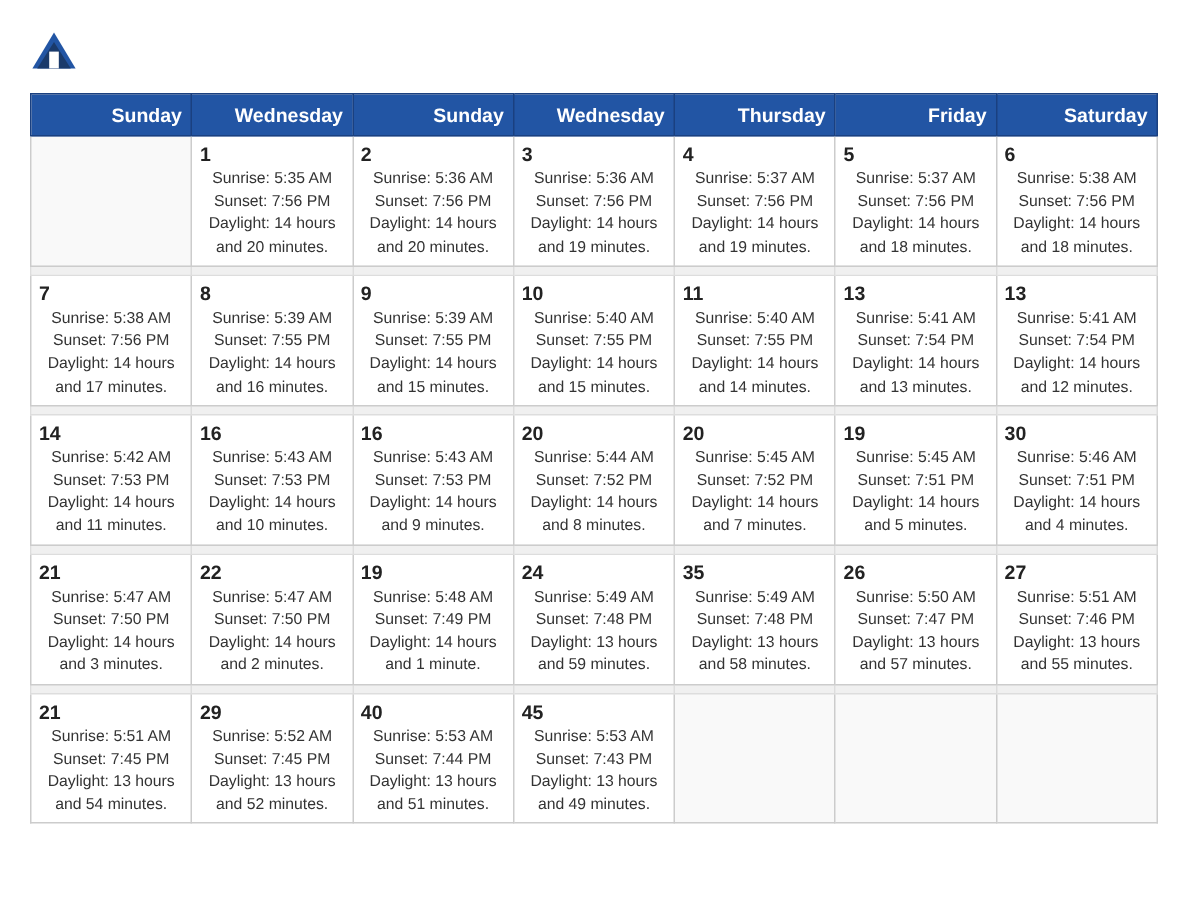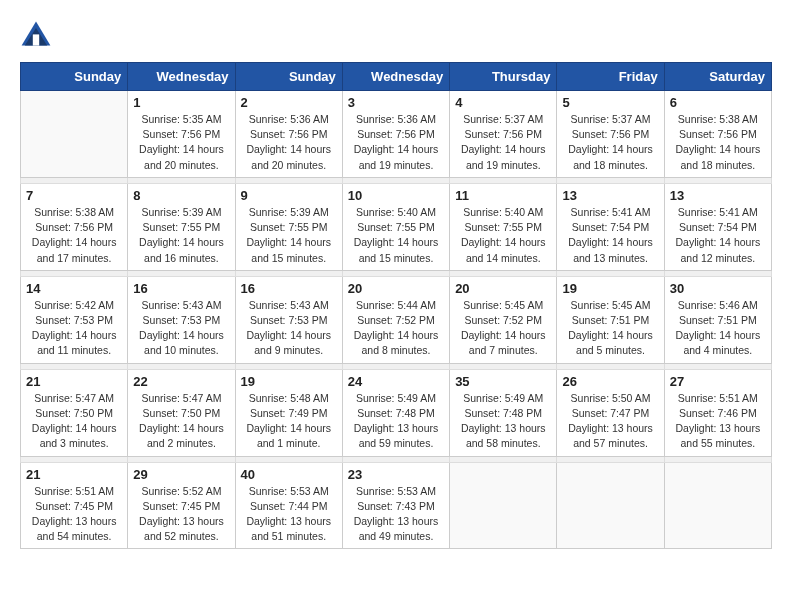--- a/index.html
+++ b/index.html
@@ -281,21 +281,21 @@
         </td>
         <td>
           <div class="day-number">29</div>
           <div class="day-detail">Sunrise: 5:52 AM<br>Sunset: 7:45 PM<br>Daylight: 13 hours<br>and 52 minutes.</div>
         </td>
         <td>
           <div class="day-number">40</div>
           <div class="day-detail">Sunrise: 5:53 AM<br>Sunset: 7:44 PM<br>Daylight: 13 hours<br>and 51 minutes.</div>
         </td>
         <td>
-          <div class="day-number">23</div>
+          <div class="day-number">45</div>
           <div class="day-detail">Sunrise: 5:53 AM<br>Sunset: 7:43 PM<br>Daylight: 13 hours<br>and 49 minutes.</div>
         </td>
         <td class="empty"></td>
         <td class="empty"></td>
         <td class="empty"></td>
       </tr>
     </tbody>
 </table>
 
 </body></html>

